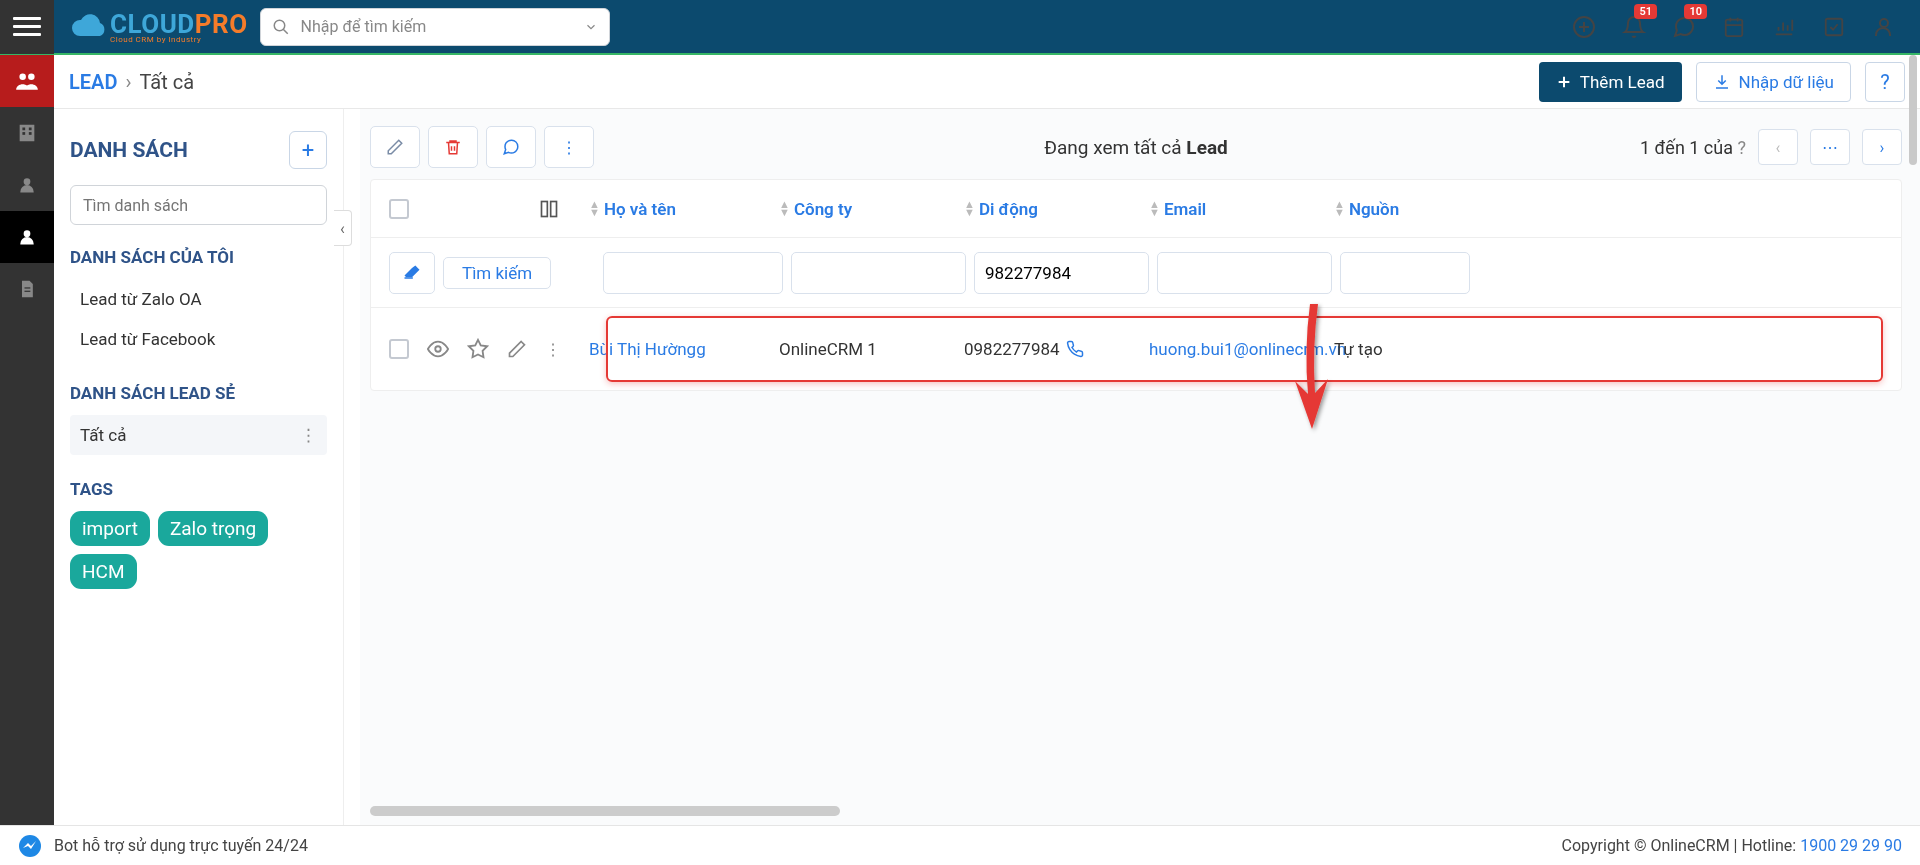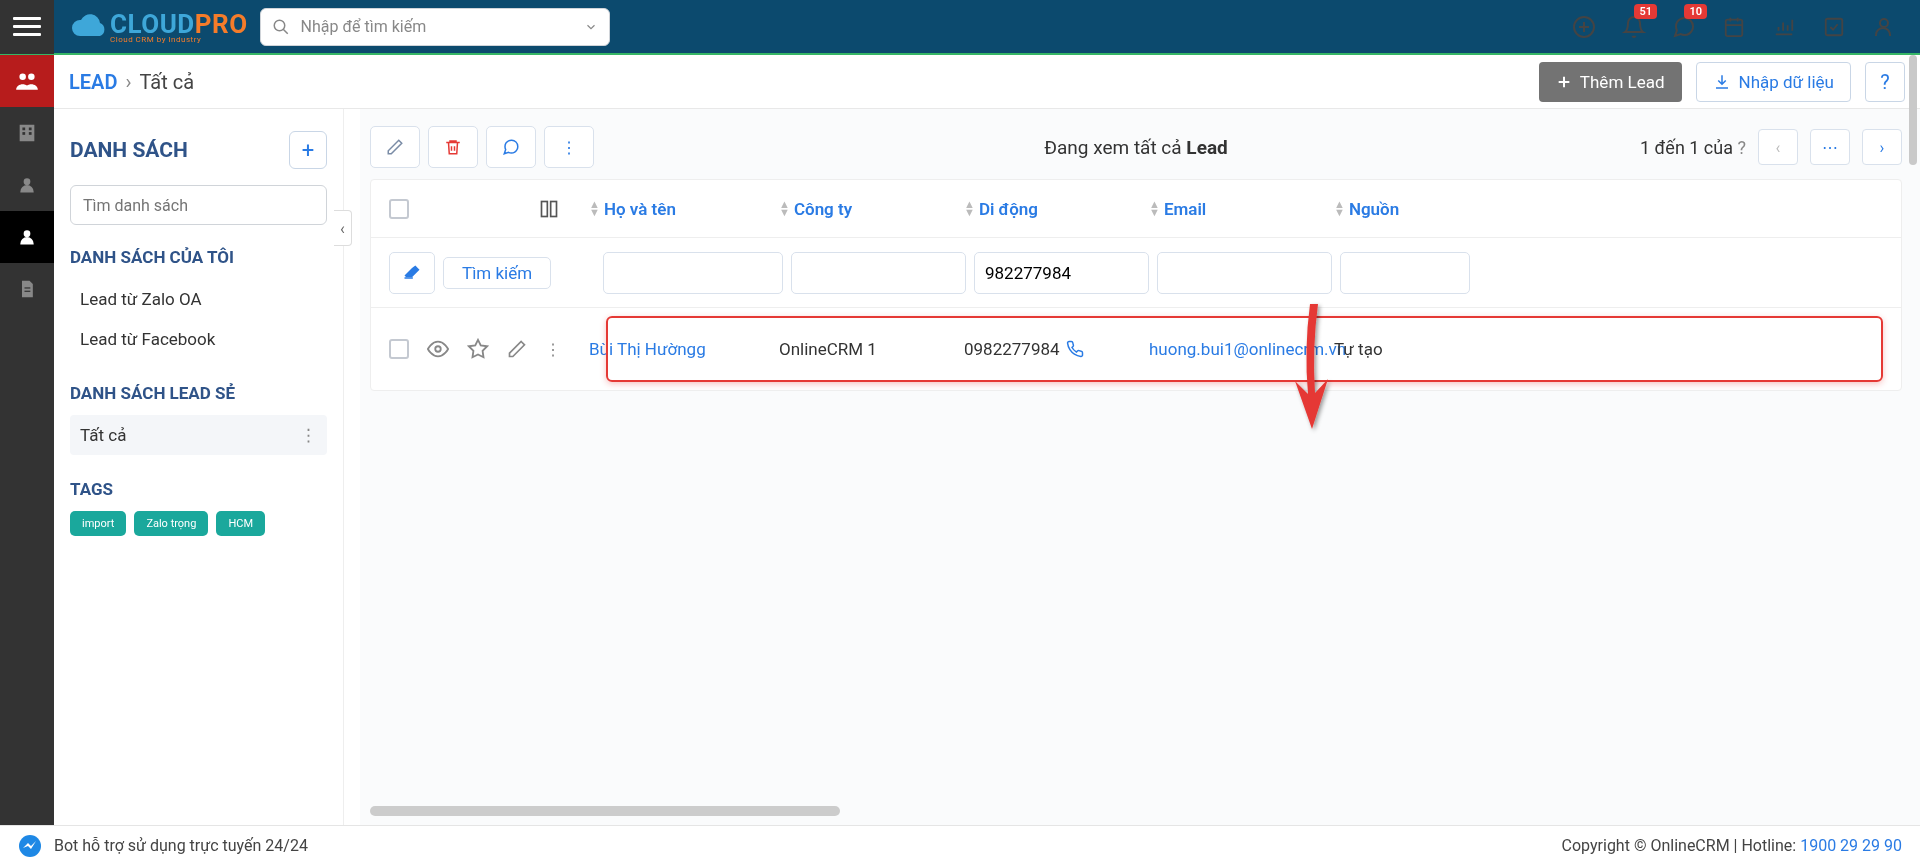--- a/index.html
+++ b/index.html
@@ -23,34 +23,34 @@
 .nav-item{width:54px;height:52px;display:flex;align-items:center;justify-content:center;color:#888;cursor:pointer}
 .nav-item.active{background:#b71c1c;color:#fff}
 .nav-item.sel{background:#000;color:#fff}
 .subheader{position:absolute;left:54px;top:55px;right:0;height:54px;display:flex;align-items:center;padding:0 15px;border-bottom:1px solid #e8e8e8;background:#fff}
 .breadcrumb{display:flex;align-items:center;font-size:20px;font-weight:600}
 .bc-lead{color:#2a7be4}
 .bc-sep{margin:0 8px;color:#888;font-weight:400}
 .bc-all{color:#444;font-weight:400}
 .sub-actions{margin-left:auto;display:flex;gap:14px;align-items:center}
 .btn{height:40px;padding:0 16px;border-radius:4px;display:flex;align-items:center;gap:8px;font-size:17px;cursor:pointer;border:1px solid transparent}
-.btn-primary{background:#737373;color:#fff}
+.btn-primary{background:#0c4a6e;color:#fff}
 .btn-outline{background:#fff;color:#2a7be4;border-color:#c9d6e6}
 .help-btn{width:40px;height:40px;border:1px solid #c9d6e6;border-radius:4px;display:flex;align-items:center;justify-content:center;color:#2a7be4;font-size:20px;cursor:pointer}
 .leftpanel{position:absolute;left:54px;top:109px;width:290px;bottom:40px;background:#fff;padding:22px 16px;border-right:1px solid #eee}
 .lp-headrow{display:flex;align-items:center;justify-content:space-between;margin-bottom:16px}
 .lp-title{font-size:21px;font-weight:700;color:#2f5388}
 .lp-add{width:38px;height:38px;border:1px solid #c9d6e6;border-radius:6px;display:flex;align-items:center;justify-content:center;color:#2a7be4;font-size:22px;cursor:pointer}
 .lp-search{width:100%;height:40px;border:1px solid #d0d4d9;border-radius:6px;padding:0 12px;font-size:16px;margin-bottom:22px}
 .lp-section{font-size:17px;font-weight:700;color:#2f5388;margin-bottom:12px}
 .lp-list{margin-bottom:24px}
 .lp-item{padding:10px 10px;font-size:17px;color:#333;cursor:pointer;border-radius:4px;display:flex;align-items:center;justify-content:space-between}
 .lp-item.active{background:#f4f6f9}
 .tags-row{display:flex;gap:8px;flex-wrap:wrap;margin-top:12px}
-.tag{background:#1aa89c;color:#fff;padding:6px 12px;border-radius:5px;font-size:11px;cursor:pointer}
+.tag{background:#1aa89c;color:#fff;padding:6px 12px;border-radius:11px;font-size:19px;cursor:pointer}
 .collapse-handle{position:absolute;left:334px;top:210px;width:18px;height:36px;background:#fff;border:1px solid #ddd;border-left:none;border-radius:0 4px 4px 0;display:flex;align-items:center;justify-content:center;color:#666;cursor:pointer;z-index:3}
 .main{position:absolute;left:360px;top:109px;right:0;bottom:40px;background:#fafbfc;padding:14px 18px 14px 10px;overflow:hidden}
 .main-toolbar{display:flex;align-items:center;height:48px;margin-bottom:8px}
 .tool-btn{width:50px;height:42px;border:1px solid #d9e1ec;background:#fff;border-radius:5px;display:flex;align-items:center;justify-content:center;color:#7a8ca6;cursor:pointer;margin-right:8px}
 .tool-btn.danger{color:#e53935}
 .tool-btn.blue{color:#2a7be4}
 .center-label{position:absolute;left:50%;transform:translateX(-50%);font-size:19px;color:#333}
 .center-label b{font-weight:700}
 .pager-wrap{margin-left:auto;display:flex;align-items:center;gap:12px}
 .pager-text{font-size:18px;color:#333}

